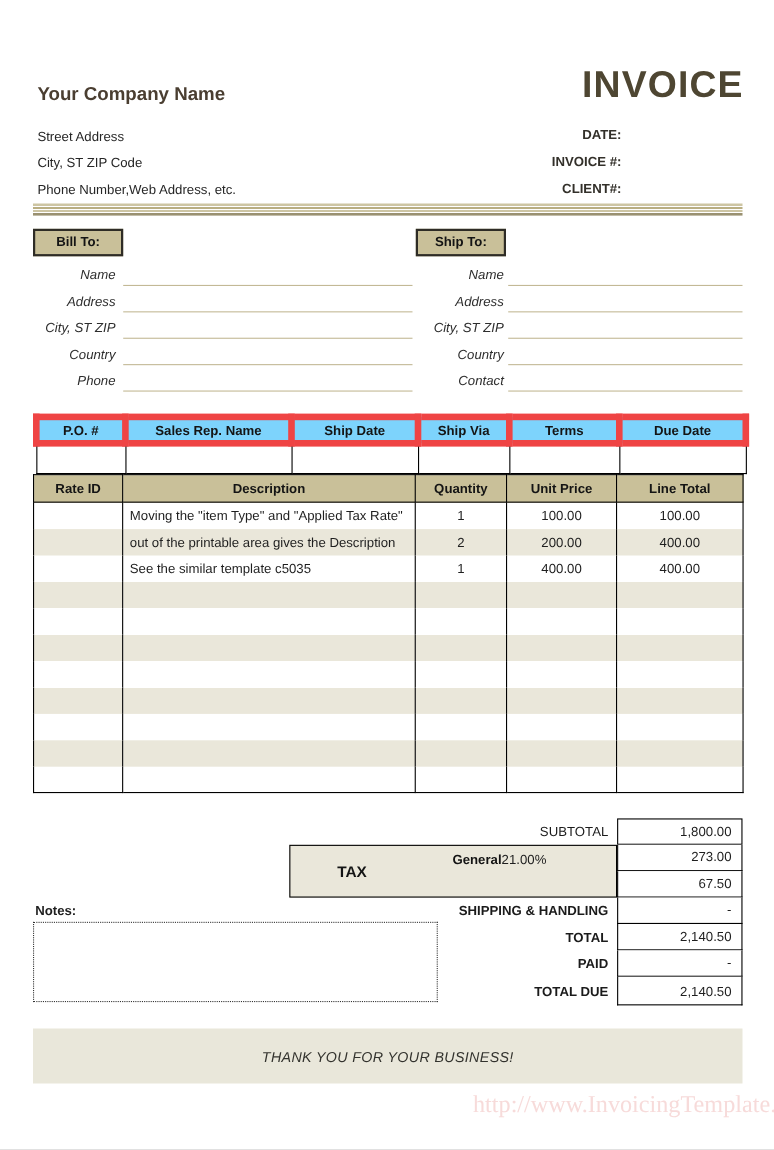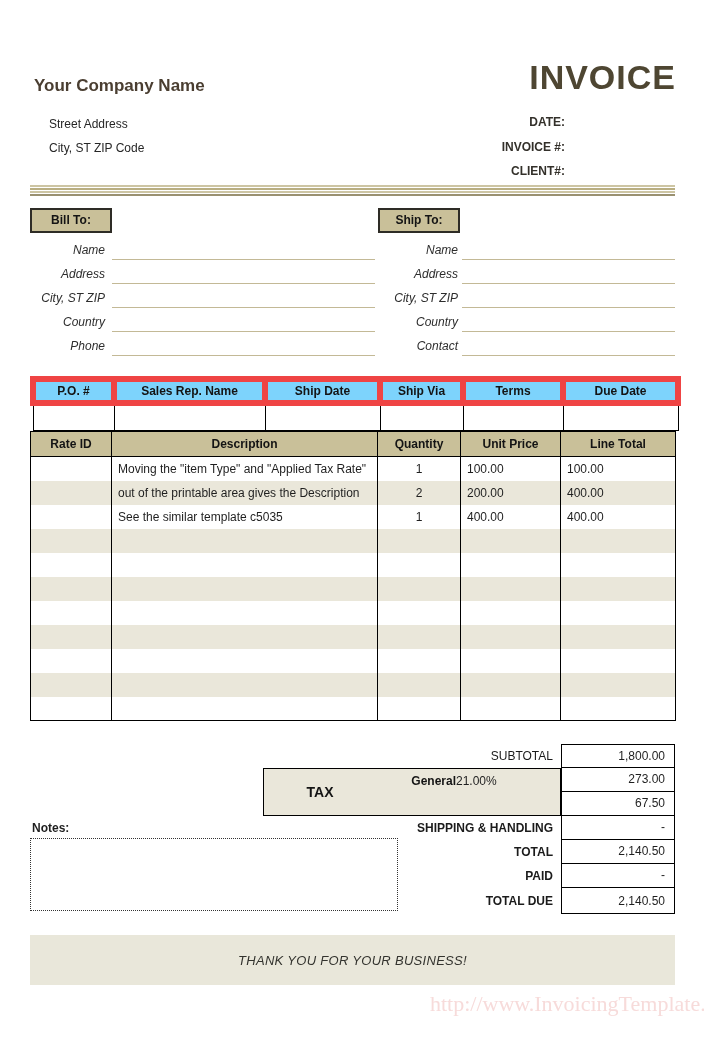--- a/index.html
+++ b/index.html
@@ -5,21 +5,21 @@
   * { margin:0; padding:0; box-sizing:border-box; }
   body { background:#888; font-family:"Liberation Sans", sans-serif; }
   .page {
     position:relative; width:704px; height:1045px; margin:0 auto;
     background:#ffffff; overflow:hidden; color:#1f1f1f;padding-left:36px;
   }
   
   .company-name { position:absolute; left:34px; top:76px; font-size:17px; font-weight:bold; color:#4a3e31; }
   .invoice-title { position:absolute; right:28px; top:58px; font-size:34px; font-weight:bold; color:#4e4632; letter-spacing:1px; }
   .addr-lines { position:absolute; left:34px; top:112px; font-size:12px; color:#262626; }
-  .addr-lines div { height:24px; line-height:24px;margin-left:15px; }
+  .addr-lines div { height:24px; line-height:24px; }
   .meta-labels { position:absolute; left:365px; top:110px; width:200px; text-align:right; font-size:12px; font-weight:bold; color:#33302a; }
   .meta-labels div { height:24.5px; line-height:24.5px; }
   .separator { position:absolute; left:30px; top:185px; width:645px; height:11px;
     background:linear-gradient(to bottom,
       #cdc5a3 0 2px, #ffffff 2px 3px, #b9ae82 3px 5px, #ffffff 5px 6px,
       #cdc5a3 6px 8px, #ffffff 8px 9px, #9a9171 9px 11px); }
   
   .party-box { position:absolute; width:82px; height:25px; background:#c9c099; border:2px solid #2e2c26;
     font-size:12px; font-weight:bold; color:#141414; text-align:center; line-height:21px; }
   .party-fields { position:absolute; top:236px; font-size:12px; }
@@ -34,21 +34,21 @@
   table { border-collapse:collapse; table-layout:fixed; }
   .order-table { position:absolute; left:30px; top:376px; width:645px; }
   .order-table th { background:#7dd3fc; border:6px solid #ef4444; font-size:12px; font-weight:bold; color:#141414; height:24px; }
   .order-table td { border:1px solid #000; height:27px; background:#fff; }
   .items-table { position:absolute; left:30px; top:431px; width:645px; }
   .items-table th { background:#c9c099; border:1px solid #000; font-size:12px; font-weight:bold; color:#141414; height:25px; }
   .items-table tbody td { border-left:1px solid #000; border-right:1px solid #000; height:24px; font-size:12px; padding:0 6px; overflow:hidden; white-space:nowrap; }
   .items-table tbody tr:nth-child(even) td { background:#eae7da; }
   .items-table tbody tr:last-child td { border-bottom:1px solid #000; }
   td.c-qty { text-align:center; }
-  td.c-price, td.c-total { text-align:left; padding-right:10px;margin-left:22px; }
+  td.c-price, td.c-total { text-align:center; padding-right:10px;margin-left:22px; }
   
   .tot-label { position:absolute; left:30px; width:523px; text-align:right; font-size:12px; color:#1b1b1b; padding-right:0; }
   .tot-label.bold { font-weight:bold; }
   .val-cell { position:absolute; left:561px; width:114px; background:#fff; border:1px solid #000;
     font-size:12px; text-align:right; padding-right:9px; }
   .val-cell.no-top { border-top:0; }
   .tax-box { position:absolute; left:263px; top:768px; width:298px; height:48px; background:#eae7da; border:1px solid #000; display:flex; }
   .tax-title { width:112px; display:flex; align-items:center; justify-content:center; font-size:14px; font-weight:bold; color:#141414; }
   .tax-rows { flex:1; display:flex; flex-direction:column; }
   .tax-row { height:23px; display:flex; align-items:center; font-size:12px; }
@@ -65,20 +65,21 @@
 <body>
 
 <div class="page">
 
   <div class="company-name">Your Company Name</div>
   <div class="invoice-title">INVOICE</div>
 
   <div class="addr-lines">
     <div>Street Address</div>
     <div>City, ST  ZIP Code</div>
+    <div>Phone Number,Web Address, etc.</div>
   </div>
 
   <div class="meta-labels">
     <div>DATE:</div>
     <div>INVOICE #:</div>
     <div>CLIENT#:</div>
   </div>
 
   <div class="separator"></div>
 

